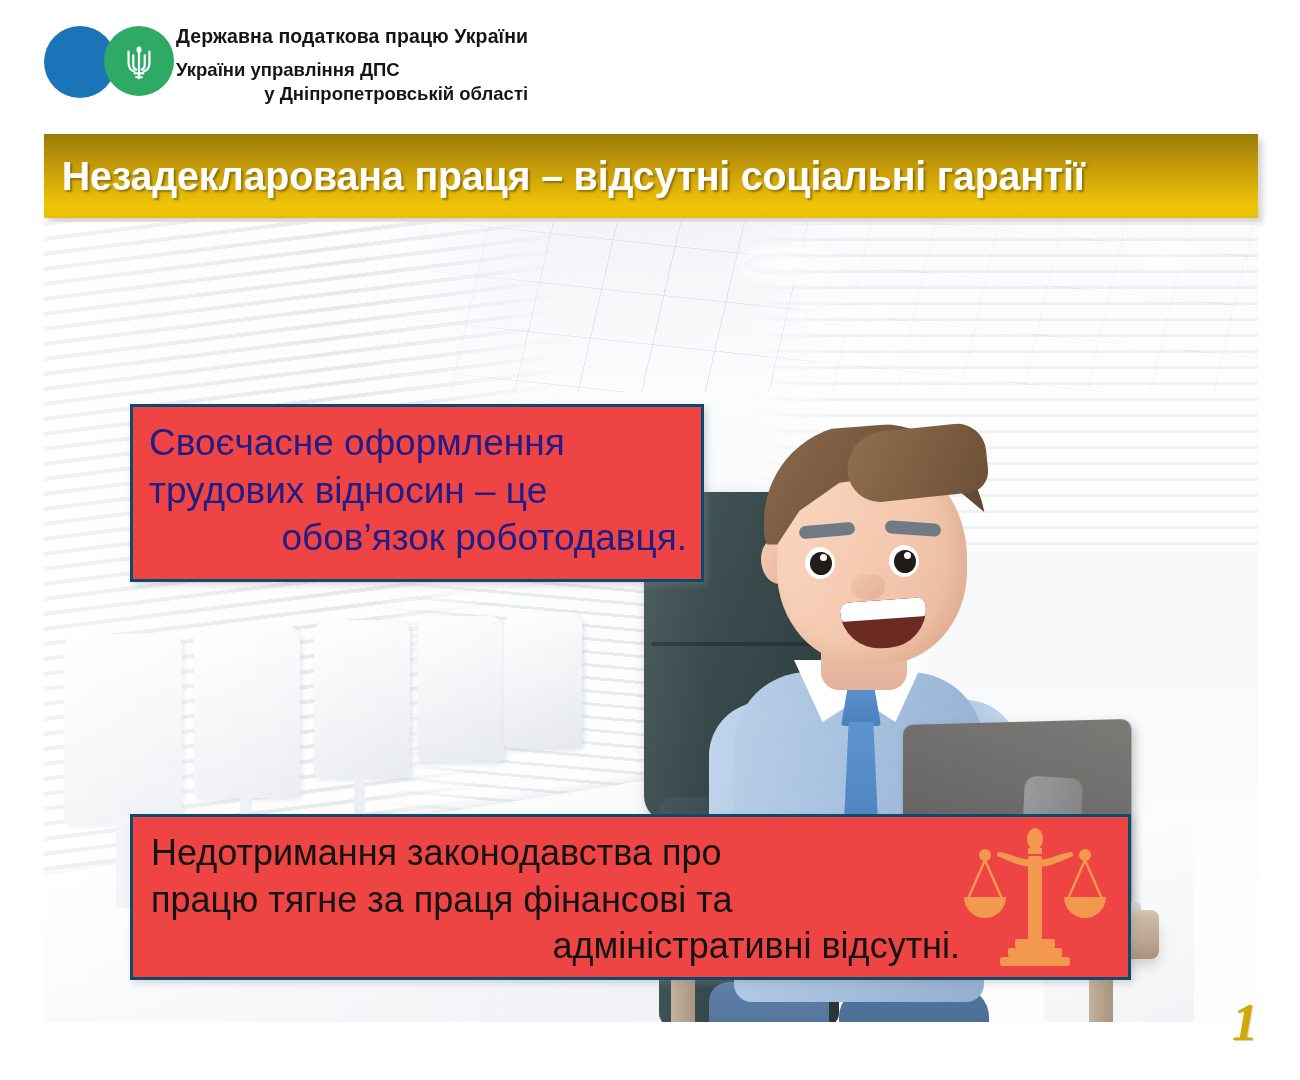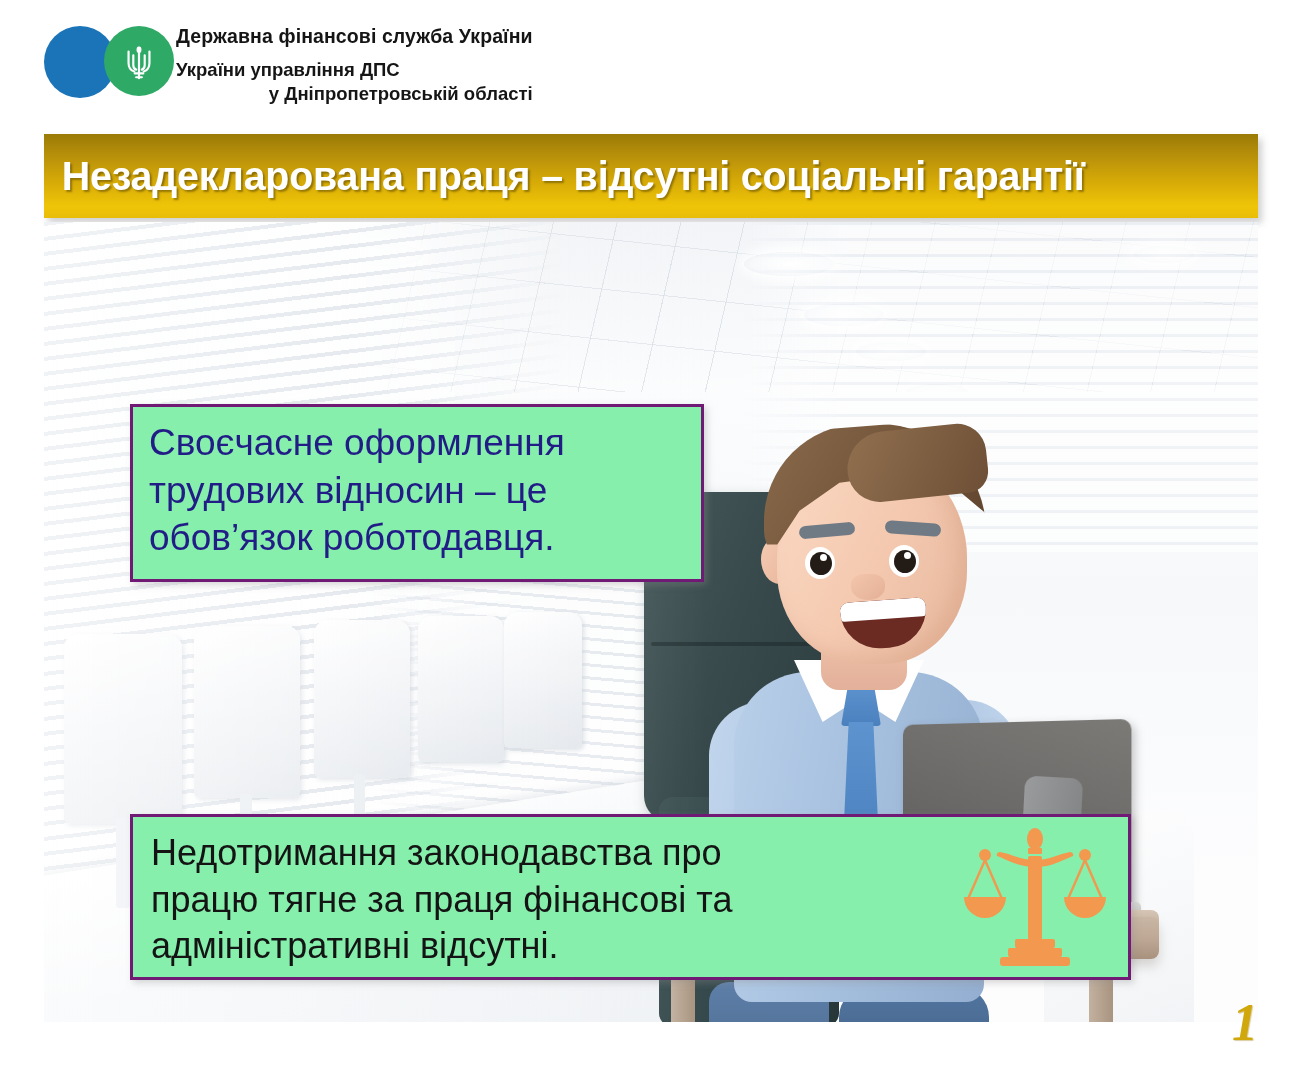--- a/index.html
+++ b/index.html
@@ -179,27 +179,27 @@
   .mug-rim{position:absolute;left:182px;top:489px;width:88px;height:20px;
     background:linear-gradient(180deg,#f5cf50,#d9a728);border-radius:50%;}
   .mug-handle{position:absolute;left:258px;top:516px;width:48px;height:50px;
     border:12px solid #e0aa24;border-left-color:transparent;border-radius:50%;}
 
   
   .bgchair-r{position:absolute;left:455px;top:470px;width:150px;height:250px;
     background:linear-gradient(160deg,#fefefe,#eef1f4);border-radius:24px 24px 8px 8px;opacity:.9;}
 
   
-  .textbox{position:absolute;background:#86efac;border:3px solid #701a75;box-shadow:3px 3px 7px rgba(140,140,140,.35);}
+  .textbox{position:absolute;background:#ef4444;border:3px solid #0c4a6e;box-shadow:3px 3px 7px rgba(140,140,140,.35);}
   #box1{left:130px;top:404px;width:568px;height:172px;}
   #box1 .body{padding:12px 14px 0 16px;color:#211c86;font-size:37px;line-height:1.29;font-weight:normal;text-align:justify;}
   #box2{left:130px;top:814px;width:995px;height:160px;display:flex;align-items:center;}
   #box2 .body{padding:6px 0 0 18px;color:#141414;font-size:36px;line-height:1.30;text-align:justify;flex:1;}
   .t-just{display:block;}
-  .t-last{text-align:left;}
+  .t-last{text-align:right;}
 
   .scales{width:150px;height:140px;margin-right:18px;flex:0 0 150px;}
 
   
   .pagenum{position:absolute;right:42px;bottom:28px;color:#d1a80c;font-size:52px;
     font-weight:bold;font-style:italic;font-family:"Liberation Serif", serif;
     text-shadow:1px 1px 1px rgba(160,130,20,.4);}
 </style>
 </head>
 <body>
@@ -217,21 +217,21 @@
           <path d="M28 8 L28 20 Q28 27 22 29"></path>
           <path d="M11 12 L11 22 Q11 26 14 27"></path>
           <path d="M23 12 L23 22 Q23 26 20 27"></path>
           <path d="M12.5 31 L21.5 31"></path>
           <path d="M14 35 L20 35"></path>
         </g>
         <ellipse cx="17" cy="6" rx="2.6" ry="3.4" fill="#ffffff"></ellipse>
       </svg>
     </div>
     <div class="org-text">
-      <div class="org-line1">Державна фінансові служба України</div>
+      <div class="org-line1">Державна податкова працю України</div>
       <div class="org-line2">України управління ДПС</div>
       <div class="org-line3">у Дніпропетровській області</div>
     </div>
   </div>
 
   <div class="title-banner">
     <div class="title-text">Незадекларована праця – відсутні соціальні гарантії</div>
   </div>
 
   <div class="scene">

